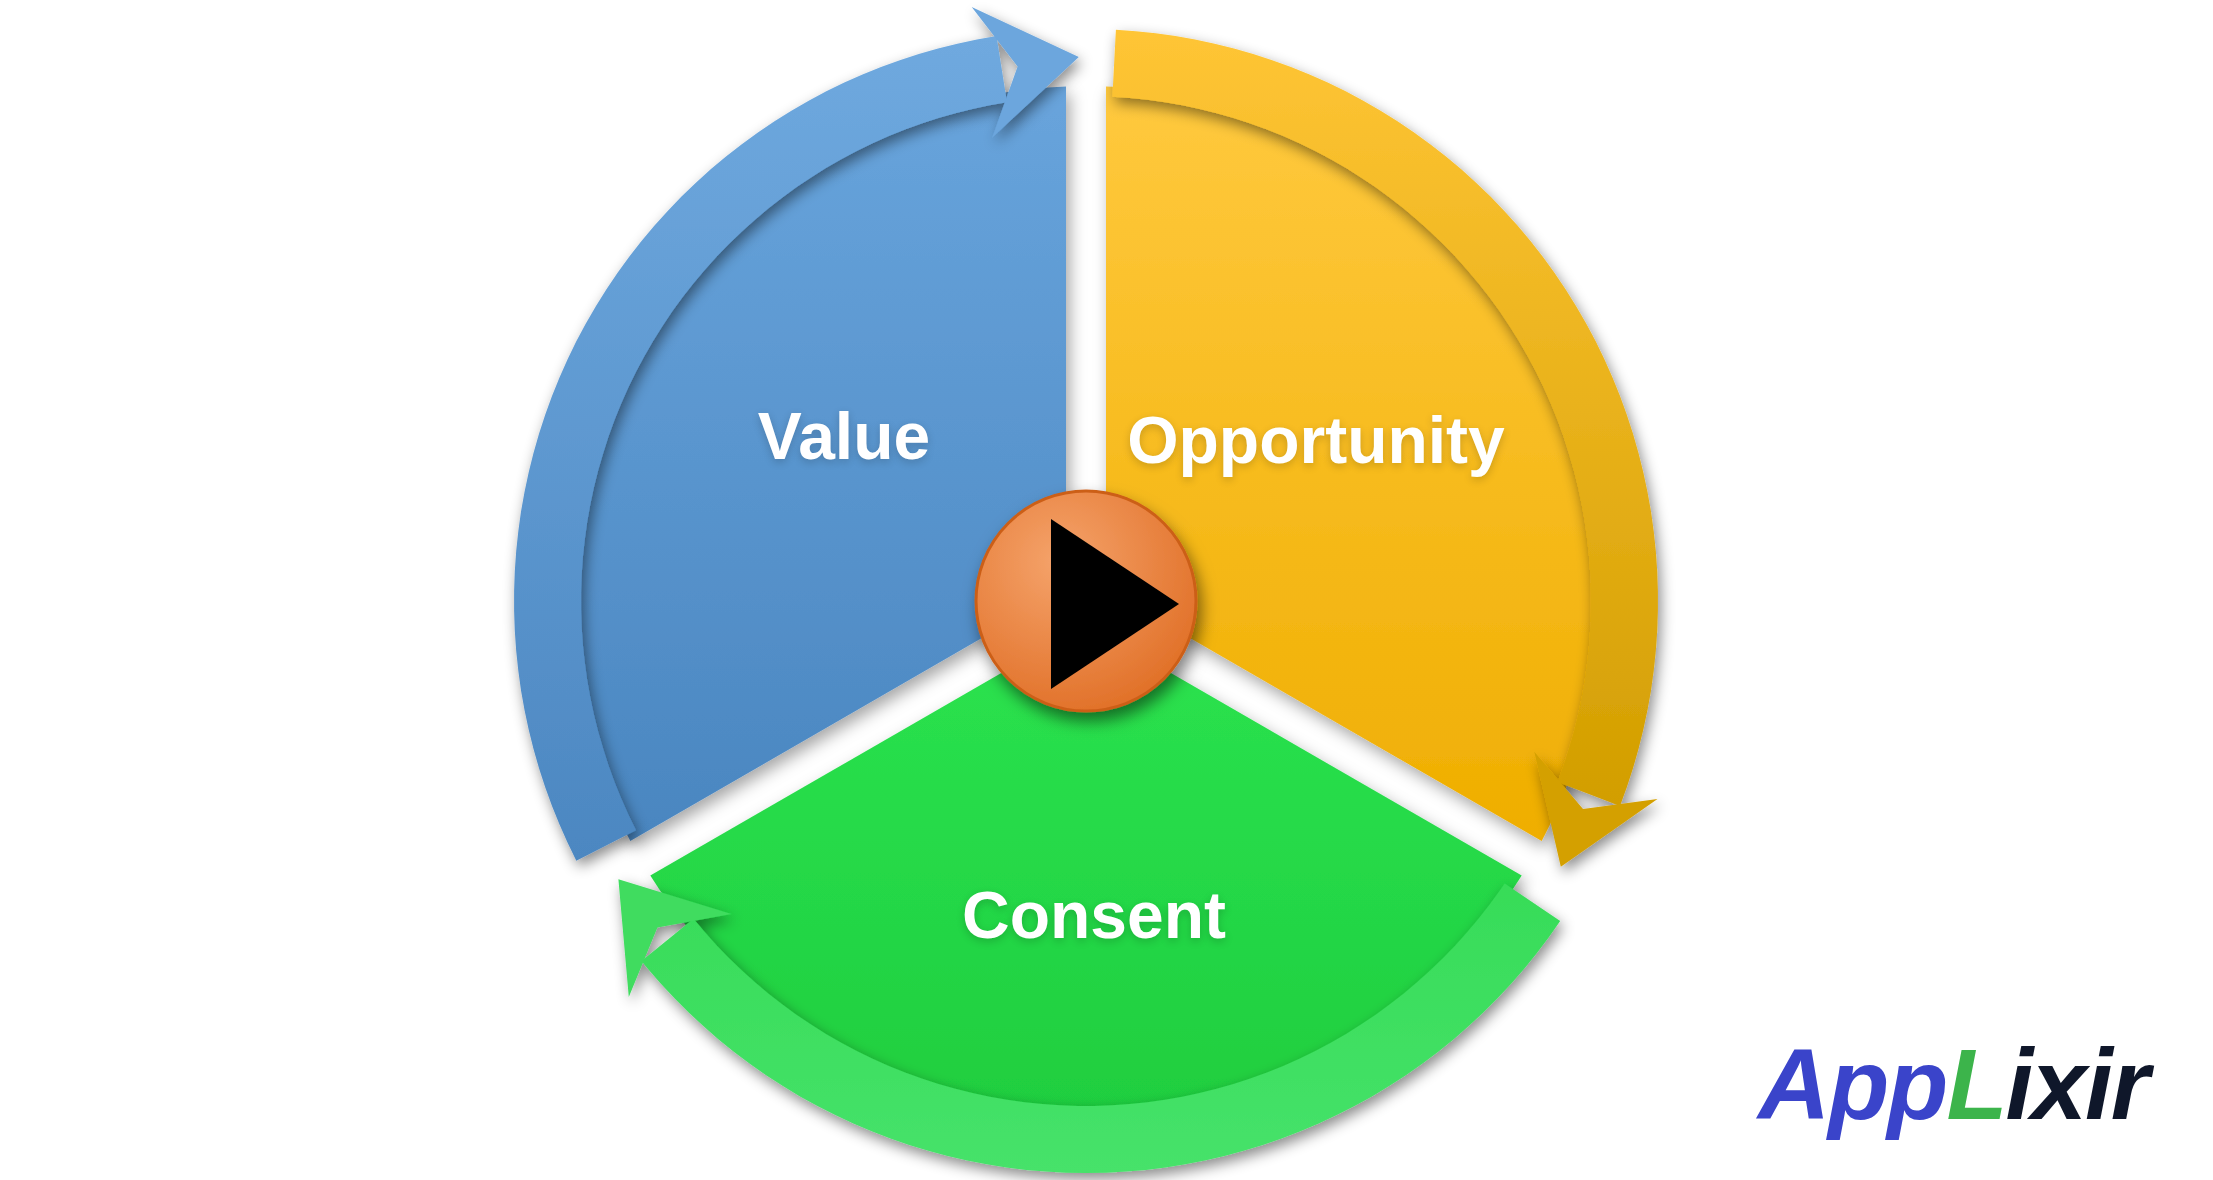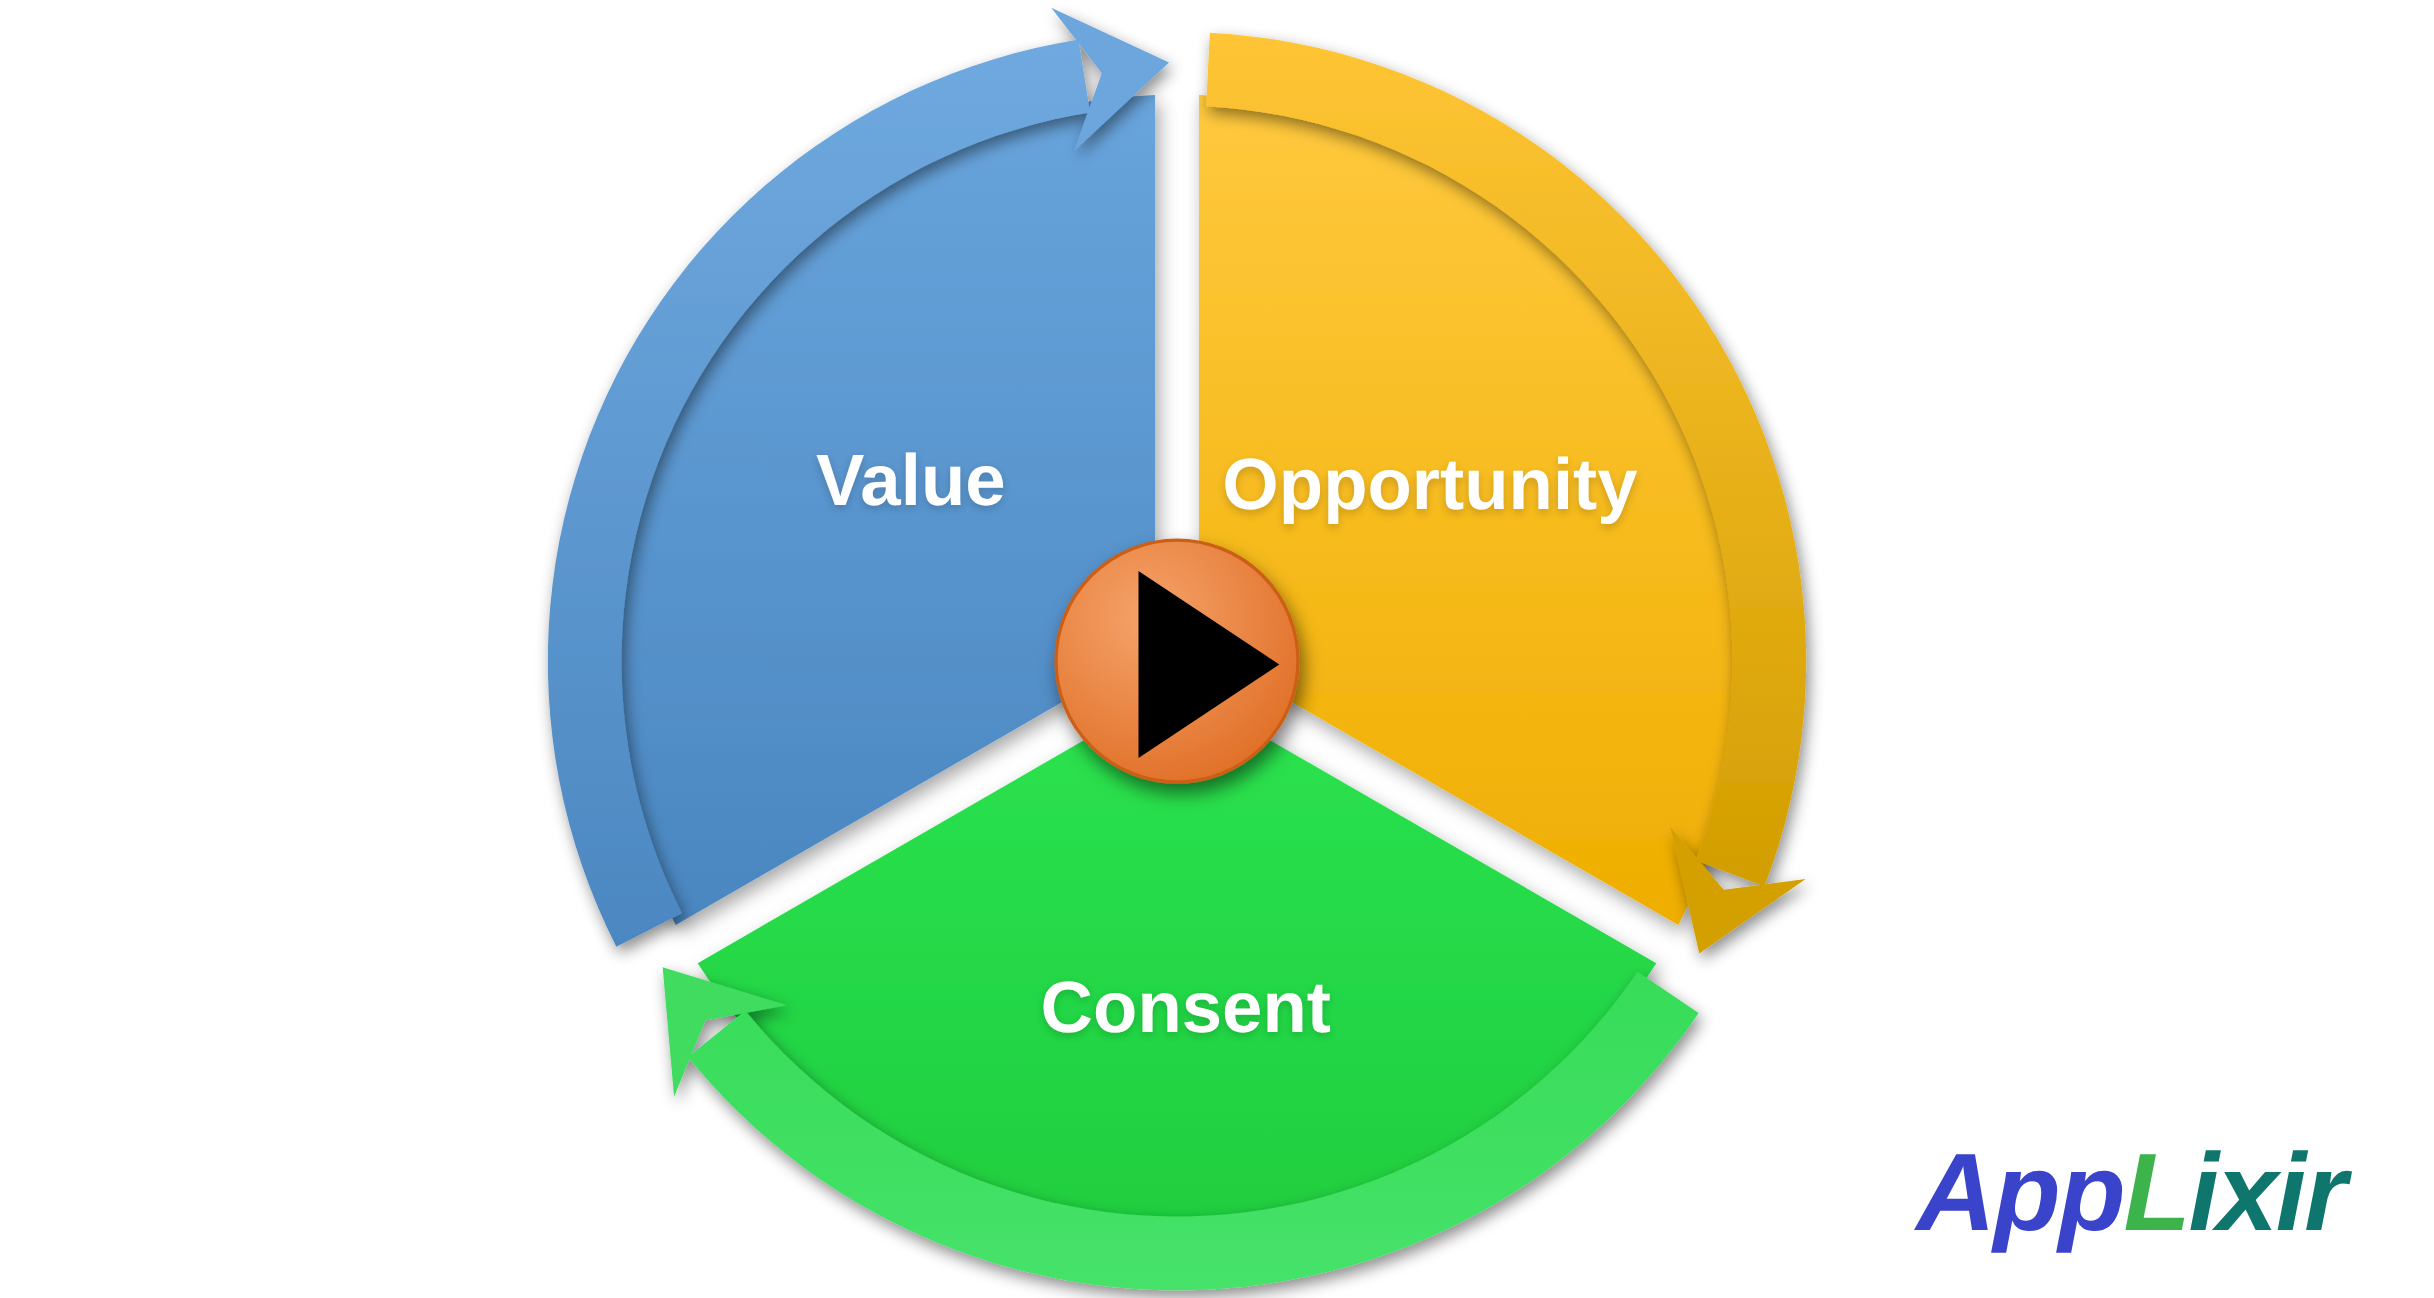--- a/index.html
+++ b/index.html
@@ -1,18 +1,18 @@
 <!DOCTYPE html>
 <html><head>
 <meta charset="utf-8">
 <style>
   html,body{margin:0;padding:0;background:#ffffff;}
   body{width:2213px;height:1180px;position:relative;overflow:hidden;
        font-family:"Liberation Sans", sans-serif;}
-  .stage{position:absolute;left:0;top:0;width:2052px;height:1180px;}
+  .stage{position:absolute;left:16px;top:0;width:2052px;height:1180px;}
   svg{position:absolute;left:0;top:0;}
   .seg-label{
     position:absolute;transform:translate(-50%,-50%);
     color:#ffffff;font-weight:700;font-size:66px;letter-spacing:0px;
     text-shadow:0 3px 8px rgba(0,0,0,0.18);white-space:nowrap;
   }
   .logo{
     position:absolute;font-style:italic;font-weight:700;font-size:100px;
     letter-spacing:-2px;white-space:nowrap;line-height:1;
   }
@@ -86,14 +86,14 @@
       <g filter="url(#ds-btn)">
         <circle cx="1070" cy="601" r="110" fill="url(#grad-btn)" stroke="#CC5E19" stroke-width="3"></circle>
         <polygon points="1035,519 1035,689 1163,604" fill="#000000"></polygon>
       </g>
     </svg>
 
   <div class="seg-label" id="label-0" style="left: 828px; top: 436px; font-size: 66px; color: rgb(255, 255, 255);">Value</div>
   <div class="seg-label" id="label-1" style="left: 1300px; top: 440px; font-size: 66px; color: rgb(255, 255, 255); text-align: right;">Opportunity</div>
   <div class="seg-label" id="label-2" style="left: 1078px; top: 915px; font-size: 66px; color: rgb(255, 255, 255);">Consent</div>
 
-  <div class="logo" id="logo" style="left: 1726px; top: 1034px; font-size: 100px;"><span id="logo-p0" style="color: rgb(58, 68, 202); margin-left: 16px;">App</span><span id="logo-p1" style="color: rgb(60, 180, 75);">L</span><span id="logo-p2" style="color: #0f766e;">ixir</span></div>
+  <div class="logo" id="logo" style="left: 1726px; top: 1034px; font-size: 100px;"><span id="logo-p0" style="color: rgb(58, 68, 202); margin-left: 16px;">App</span><span id="logo-p1" style="color: rgb(60, 180, 75);">L</span><span id="logo-p2" style="color: #0f172a;">ixir</span></div>
 </div>
 
 </body></html>

